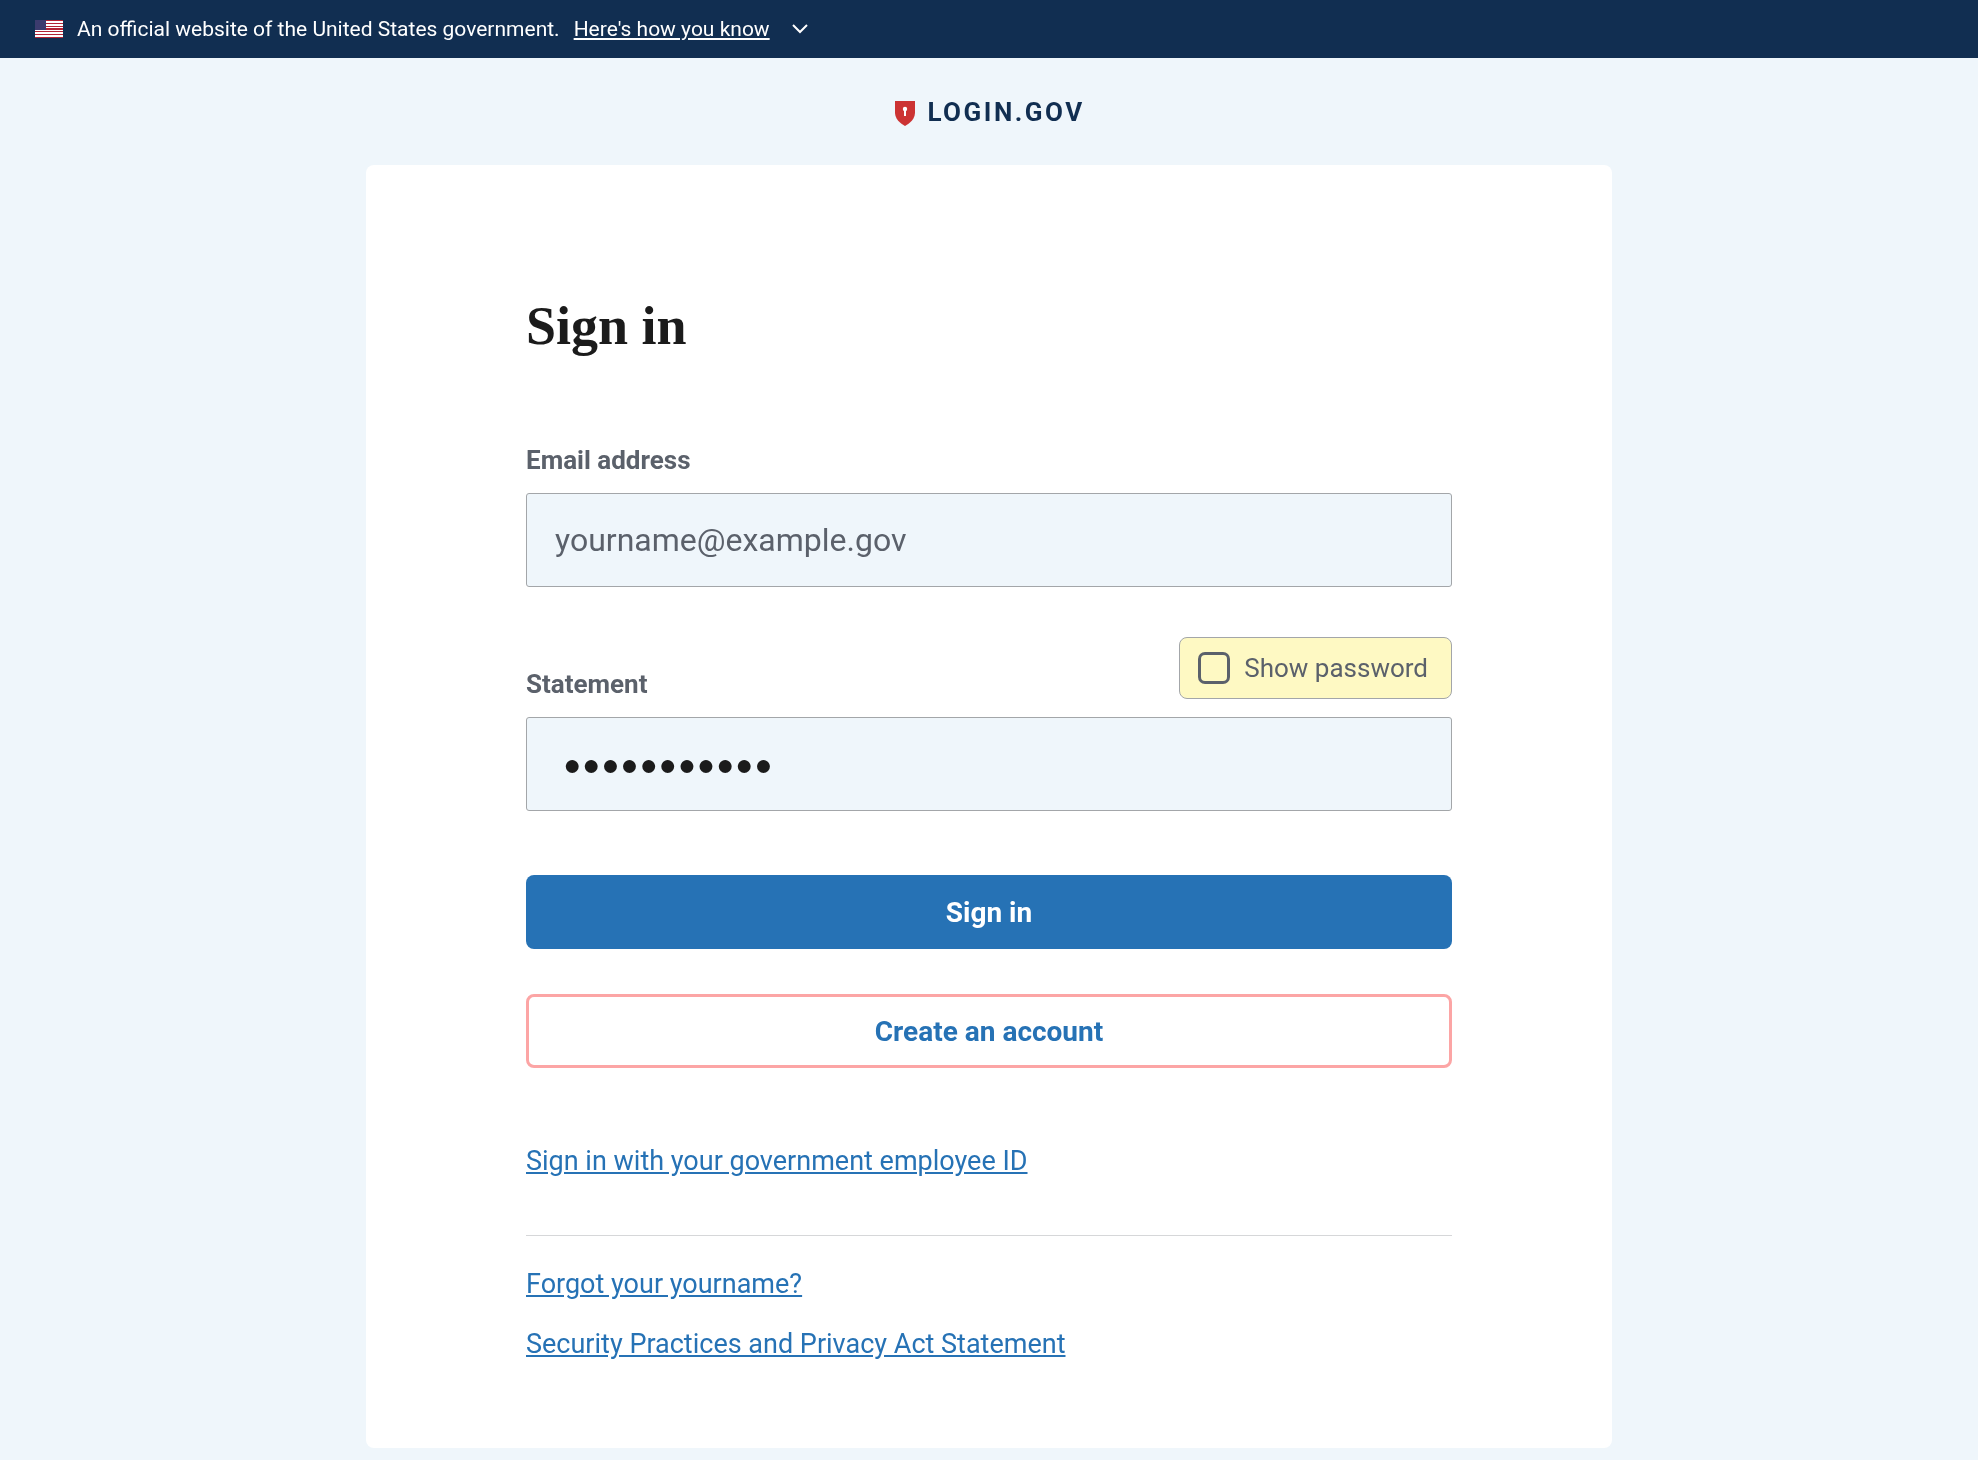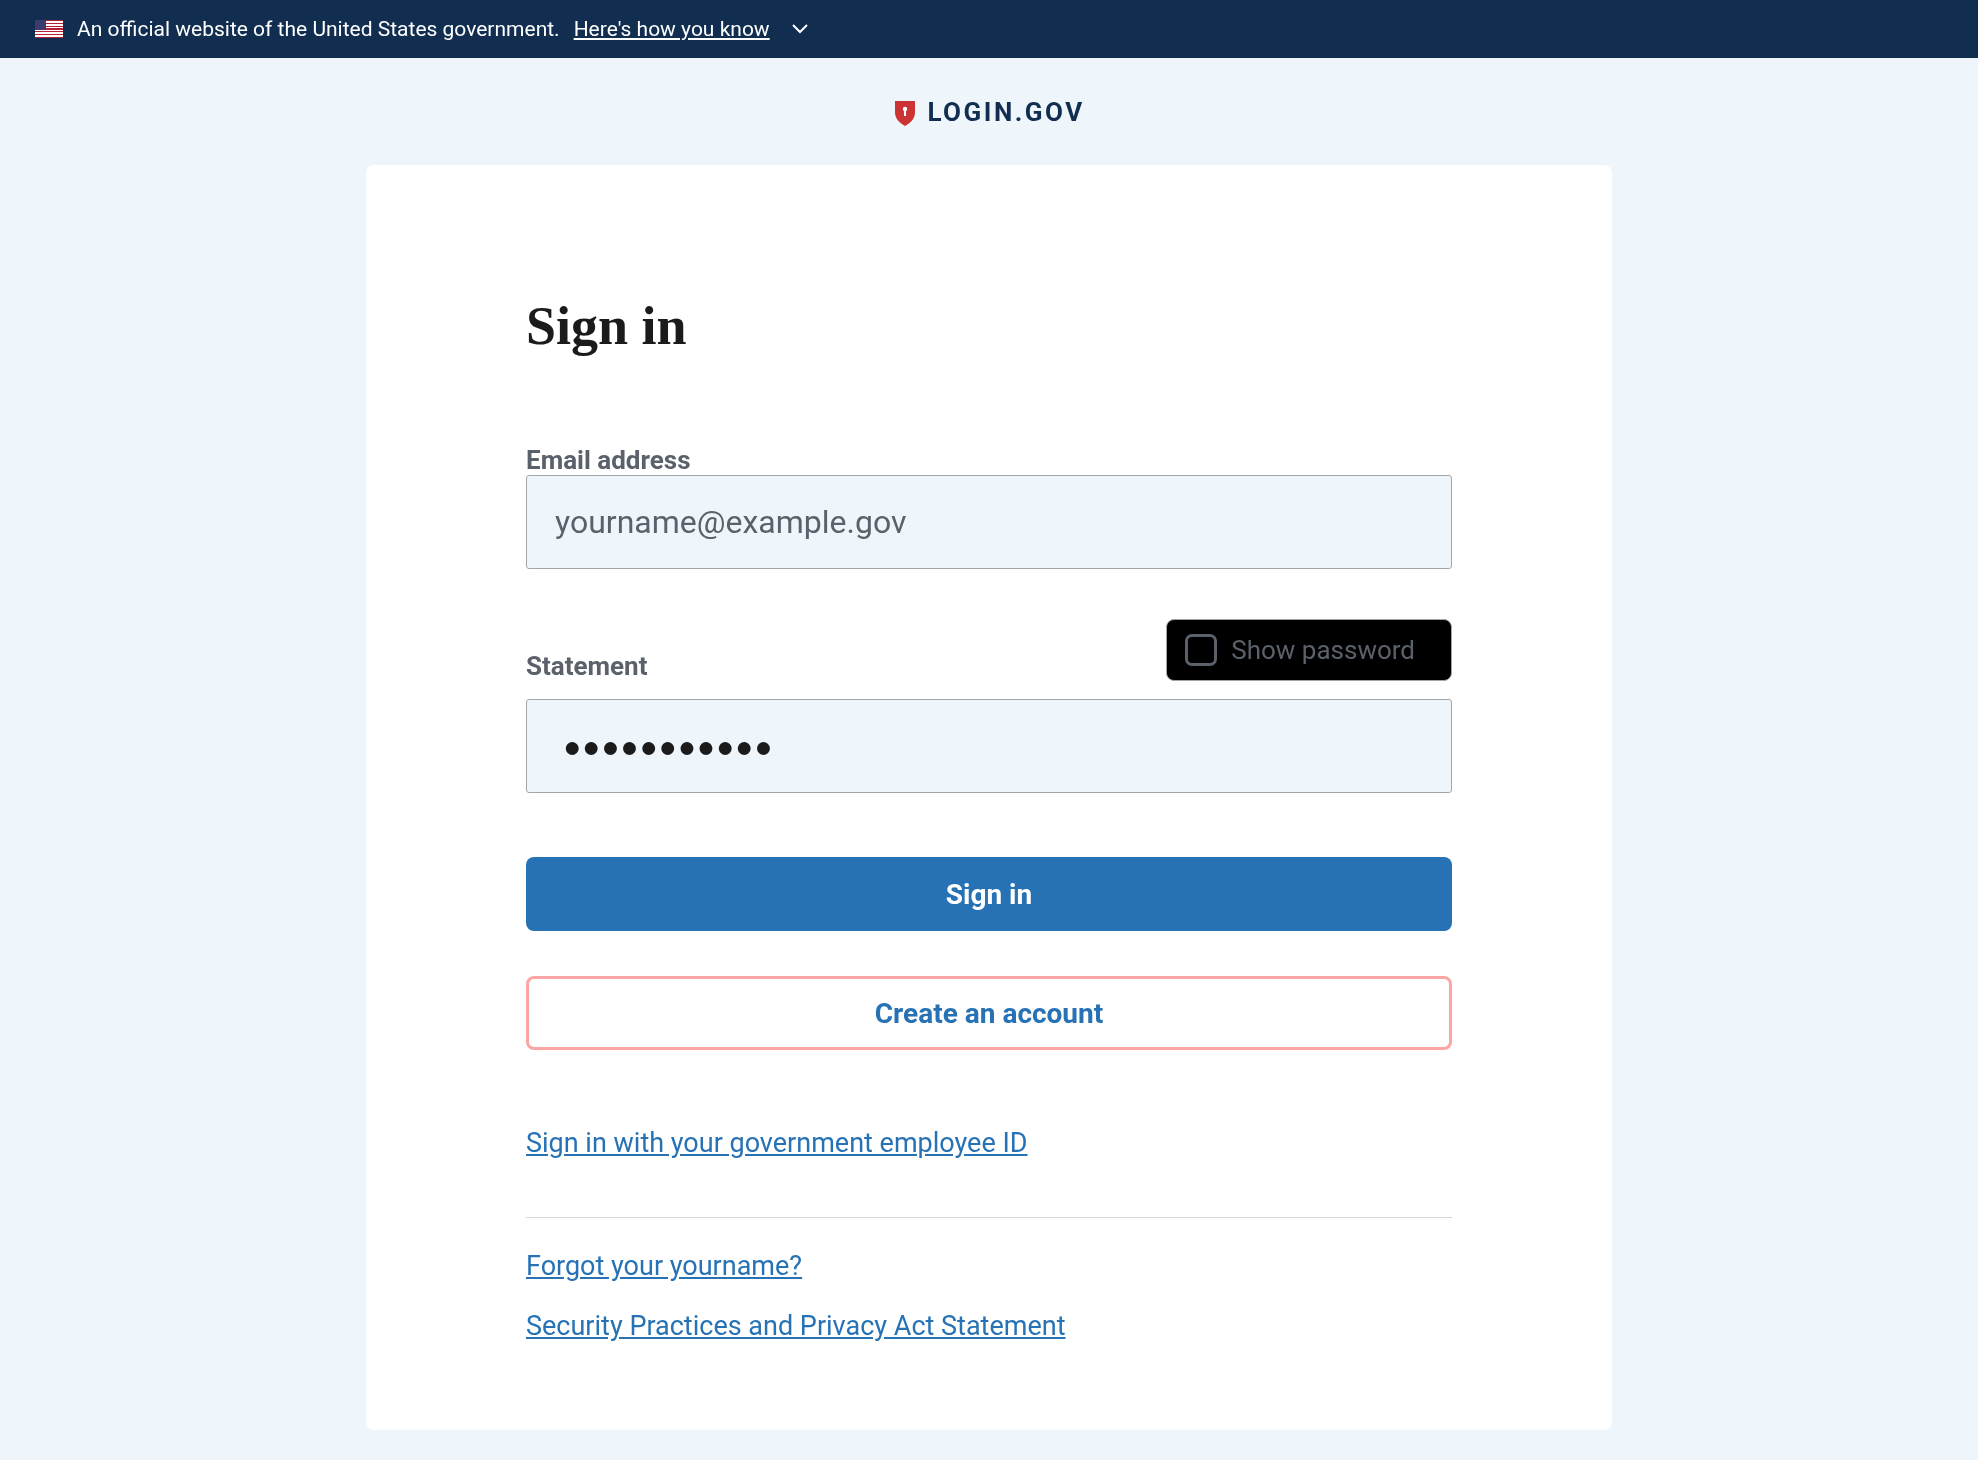--- a/index.html
+++ b/index.html
@@ -104,20 +104,21 @@
       font-size: 54px;
       font-weight: 600;
       color: #1b1b1b;
       margin-bottom: 88px;
     }
     .field-label {
       font-size: 26px;
       font-weight: 700;
       color: #5b616b;
       display: block;
+      margin-bottom: 18px;
     }
     .text-input {
       width: 100%;
       height: 94px;
       background: #eff6fb;
       border: 1px solid #a3a6a9;
       border-radius: 3px;
       font-size: 32px;
       padding: 0 28px;
       color: #5b616b;
@@ -132,25 +133,25 @@
       align-items: flex-end;
       margin-top: 50px;
       margin-bottom: 18px;
     }
     .password-label-wrap {
       flex: 1;
     }
     .show-password-box {
       border: 1px solid #a3a6a9;
       border-radius: 8px;
-      padding: 14px 36px 14px 18px;
-      display: flex;
-      align-items: center;
-      cursor: pointer;
-      background: #000000;
+      padding: 14px 23px 14px 18px;
+      display: flex;
+      align-items: center;
+      cursor: pointer;
+      background: #fef9c3;
     }
     .checkbox-square {
       width: 32px;
       height: 32px;
       border: 3px solid #5b616b;
       border-radius: 7px;
       margin-right: 14px;
     }
     .show-password-text {
       font-size: 26px;

